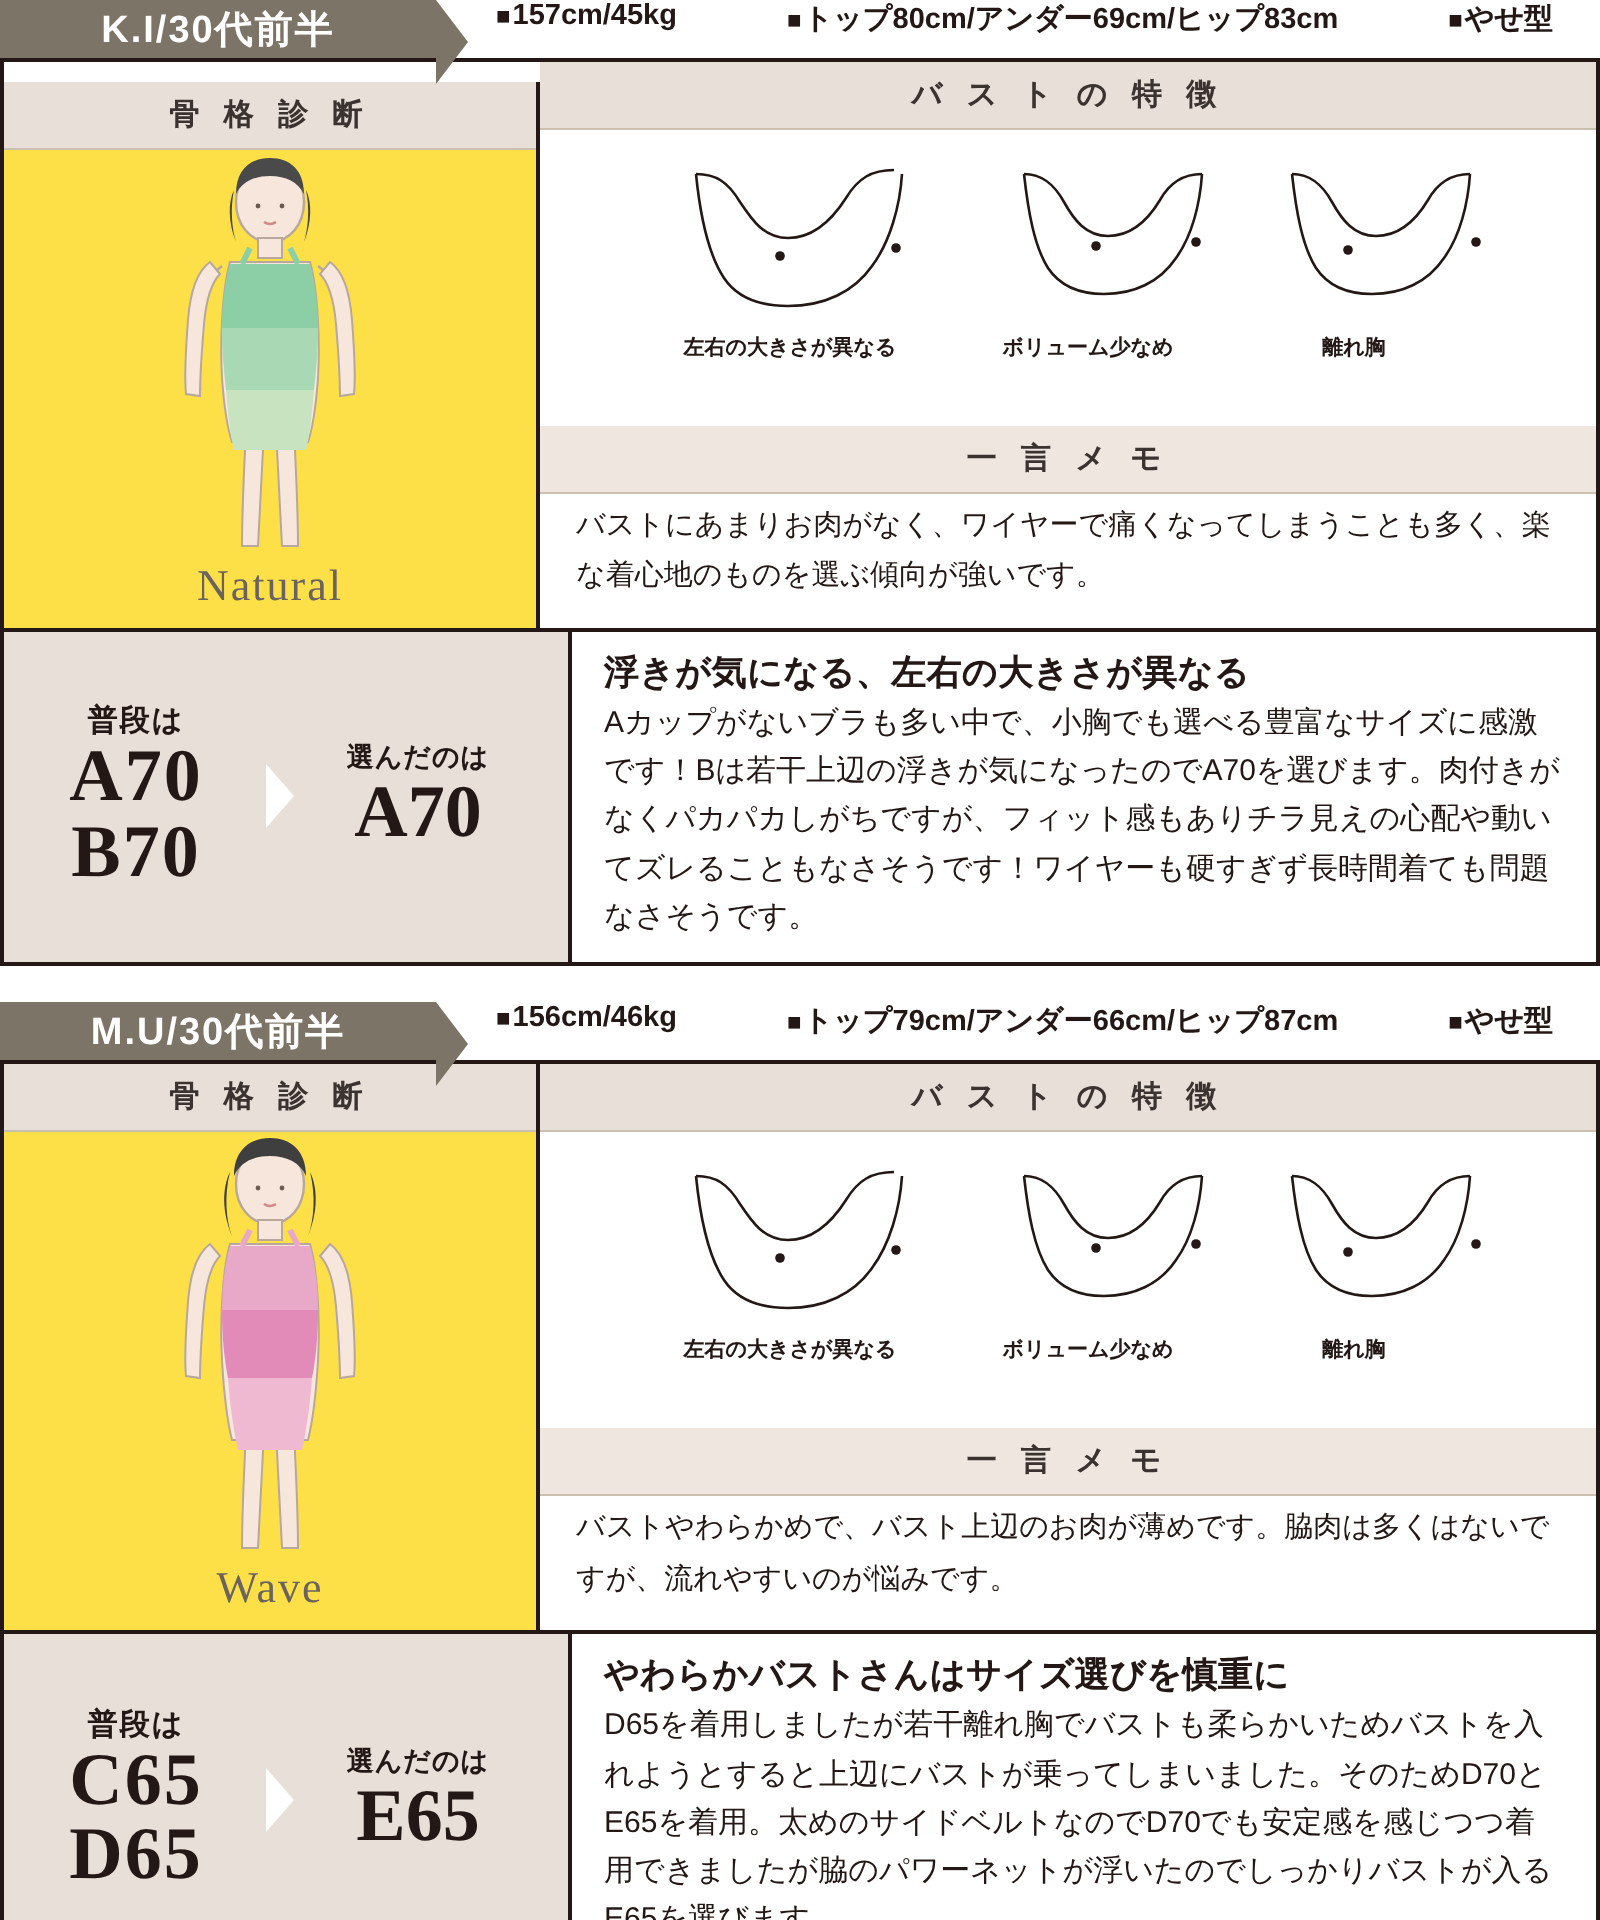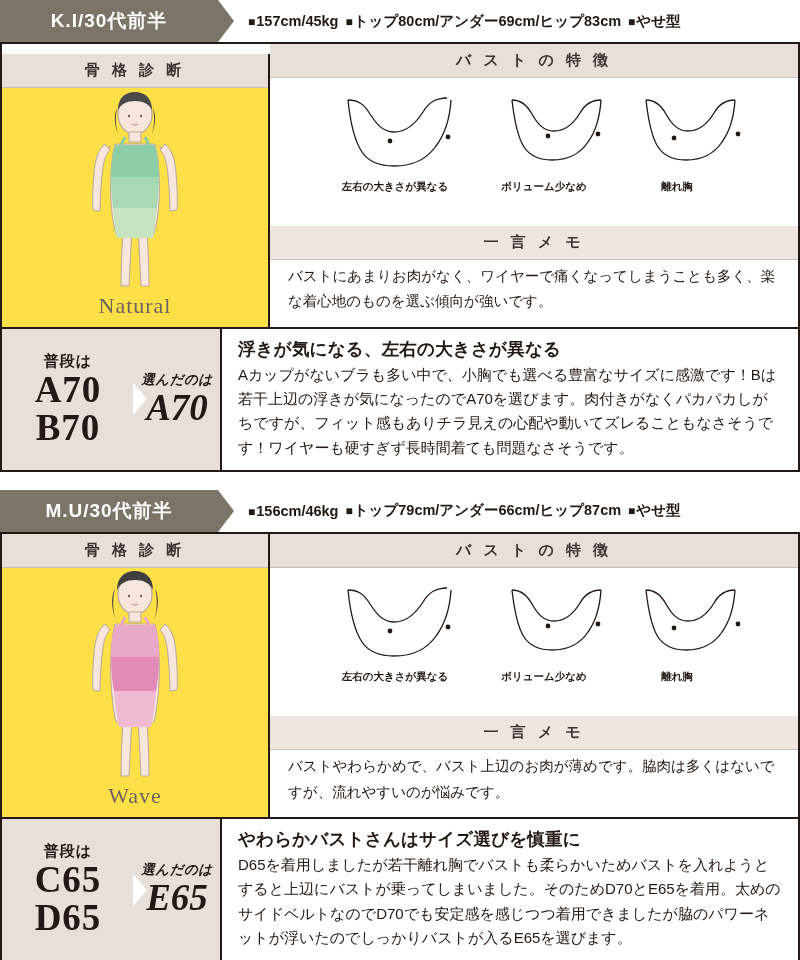--- a/index.html
+++ b/index.html
@@ -10,21 +10,21 @@
     font-family: "Liberation Sans", sans-serif;
     color: #231815;
     overflow: hidden;
   }
   .page { width: 800px; }
 
   
   .profile-bar {
     display: flex;
     align-items: stretch;
-    height: 42px;
+    height: 29px;
     background: #ffffff;
   }
   .profile-name-wrap {
     position: relative;
     width: 218px;
     background: #7d7468;
     display: flex;
     align-items: center;
     justify-content: center;
   }
@@ -40,26 +40,26 @@
   }
   .profile-name {
     color: #ffffff;
     font-size: 19px;
     letter-spacing: 1px;
     font-weight: bold;
   }
   .profile-stats {
     flex: 1;
     display: flex;
-    align-items: center;
     padding-left: 30px;
     font-size: 14.5px;
     font-weight: bold;
     letter-spacing: 0px;
     white-space: nowrap;
+    gap: 48px;
   }
   .profile-stats .stat { margin-right: 7px; }
   .sq { font-size: 12px; margin-right: 1px; }
 
   
   .block { border: 2px solid #231815; border-top: 2px solid #231815; }
   .block-body { display: flex; align-items: flex-end; }
   .col-left {
     width: 268px;
     border-right: 2px solid #231815;
@@ -128,21 +128,21 @@
     color: #231815;
   }
 
   
   .size-row {
     display: flex;
     border-top: 2px solid #231815;
     background: #ffffff;
   }
   .size-left {
-    width: 220px;
+    width: 284px;
     background: #e8e0d8;
     position: relative;
     display: flex;
     align-items: stretch;
     border-right: 2px solid #231815;
   }
   .size-usual {
     width: 132px;
     display: flex; flex-direction: column;
     align-items: center; justify-content: center;
@@ -154,21 +154,20 @@
     font-size: 37px;
     font-weight: bold;
     line-height: 1.02;
     letter-spacing: 1px;
   }
   .size-chosen {
     flex: 1;
     display: flex; flex-direction: column;
     align-items: center; justify-content: center;
     position: relative;
-    font-style: italic;
   }
   .size-chosen::before {
     content: "";
     position: absolute;
     left: -1px; top: 50%;
     transform: translateY(-50%);
     width: 0; height: 0;
     border-top: 16px solid transparent;
     border-bottom: 16px solid transparent;
     border-left: 14px solid #ffffff;

